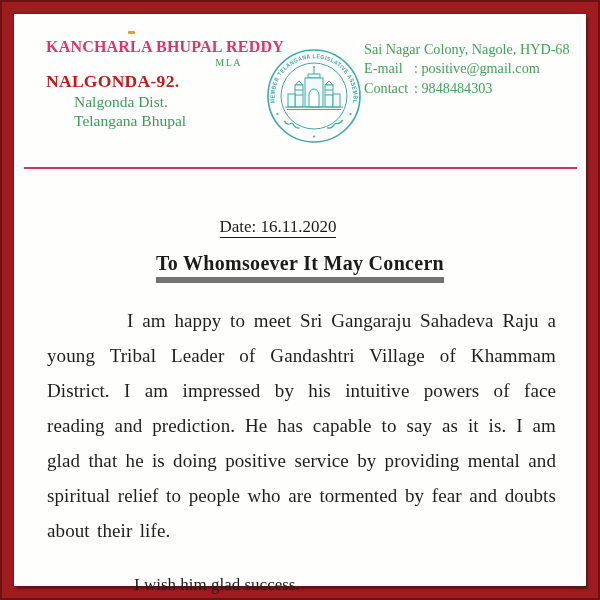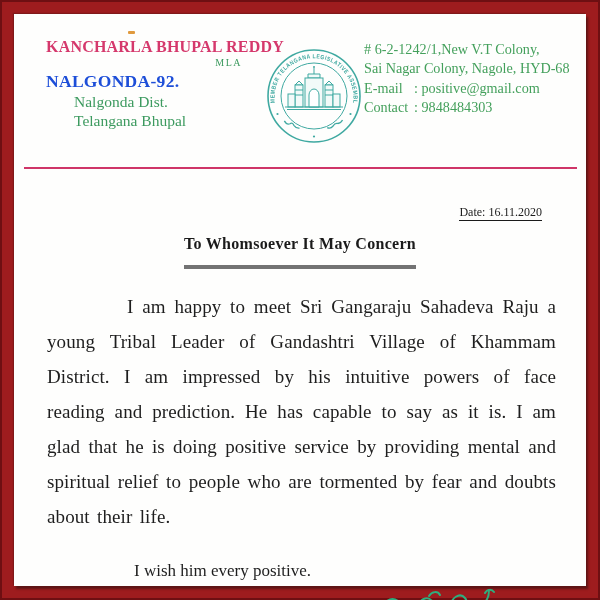--- a/index.html
+++ b/index.html
@@ -48,21 +48,21 @@
     padding-right: 4px;
     margin-top: 1px;
     font-size: 10px;
     letter-spacing: 1.5px;
     color: #3c9a5f;
   }
   .lh-constituency {
     margin-top: 3px;
     font-size: 17.5px;
     font-weight: bold;
-    color: #1d4ed8;
+    color: #b91c1c;
     letter-spacing: 0.3px;
   }
   .lh-district, .lh-state {
     font-size: 15.5px;
     color: #3c9a5f;
     line-height: 1.15;
     margin-top: 1px;
     margin-left: 28px;
   }
   .lh-seal { flex: 0 0 auto; margin: 6px 0 0 6px; }
@@ -76,37 +76,37 @@
   }
   .addr-label { display: inline-block; width: 50px; font-family: Liberation Serif, serif; }
   
   .header-rule {
     height: 2px;
     background: #cf3568;
     margin: 15px 9px 0 10px;
   }
   
   .date-line {
-    text-align: right;
-    margin: 36px 44px 0 0;
-    font-size: 12px;
+    text-align: center;
+    margin: 48px 44px 0 0;
+    font-size: 17px;
     color: #1b1b1b;
   }
   .date-line span {
     border-bottom: 1.5px solid #1b1b1b;
     padding-bottom: 1px;
   }
   .subject-wrap { text-align: center; margin-top: 15px; }
   .subject {
     display: inline-block;
-    font-size: 16px;
+    font-size: 20px;
     font-weight: bold;
     color: #1b1b1b;
-    border-bottom: 4px solid #737373;
-    padding-bottom: 12px;
+    border-bottom: 6px solid #737373;
+    padding-bottom: 2px;
     letter-spacing: 0.3px;
   }
   .body-text {
     margin: 21px 30px 0 33px;
     font-size: 19px;
     line-height: 1.84;
     text-align: justify;
     text-indent: 80px;
     color: #1e1e1e;
     word-spacing: 2.5px;
@@ -190,40 +190,39 @@
             <line x1="61" y1="51" x2="69" y2="51"></line>
             <rect x="24" y="50" width="7" height="13"></rect>
             <rect x="69" y="50" width="7" height="13"></rect>
             <line x1="21" y1="63" x2="79" y2="63"></line>
             <line x1="23" y1="65.5" x2="77" y2="65.5"></line>
           </g>
         </svg>
       </div>
 
       <div class="lh-right">
-        <div># 6-2-1242/1,New V.T Colony,</div>
         <div>Sai Nagar Colony, Nagole, HYD-68</div>
         <div><span class="addr-label">E-mail</span><span>:</span> <span>positive@gmail.com</span></div>
         <div><span class="addr-label">Contact</span><span>:</span> <span>9848484303</span></div>
       </div>
     </header>
 
     <div class="header-rule"></div>
 
     <div class="date-line">
       <span>Date: 16.11.2020</span>
     </div>
 
     <div class="subject-wrap">
       <span class="subject">To Whomsoever It May Concern</span>
     </div>
 
     <p class="body-text">I am happy to meet Sri Gangaraju Sahadeva Raju a young Tribal Leader of Gandashtri Village of Khammam District. I am impressed by his intuitive powers of face reading and prediction. He has capable to say as it is. I am glad that he is doing positive service by providing mental and spiritual relief to people who are tormented by fear and doubts about their life.</p>
 
-    <p class="closing">I wish him every positive.</p>
+    <p class="closing">I wish him glad success.</p>
 
     <div class="sig-block">
       <svg class="sig-scribble" width="160" height="50" viewBox="0 0 160 50">
         <g stroke="#2fae7e" stroke-width="2" fill="none" stroke-linecap="round">
           <path d="M14,28 c1,-9 10,-15 17,-10 c5,4 1,12 -5,11 c-4,-1 -5,-6 -1,-8 m8,8 c7,3 13,1 17,-4"></path>
           <path d="M52,25 c-1,-8 8,-13 13,-7 c3,4 -2,10 -7,8"></path>
           <path d="M62,13 c3,-5 9,-5 11,-1"></path>
           <path d="M85,23 c-2,-8 8,-14 13,-8 c4,5 -1,12 -7,11 m8,-1 c7,1 12,-1 16,-5"></path>
           <path d="M112,26 c3,6 -1,13 -7,12 c-5,-1 -5,-8 0,-9"></path>
           <path d="M118,10 c2,-4 7,-4 9,-1 m-5,-2 c0,5 -1,9 -4,12"></path>

